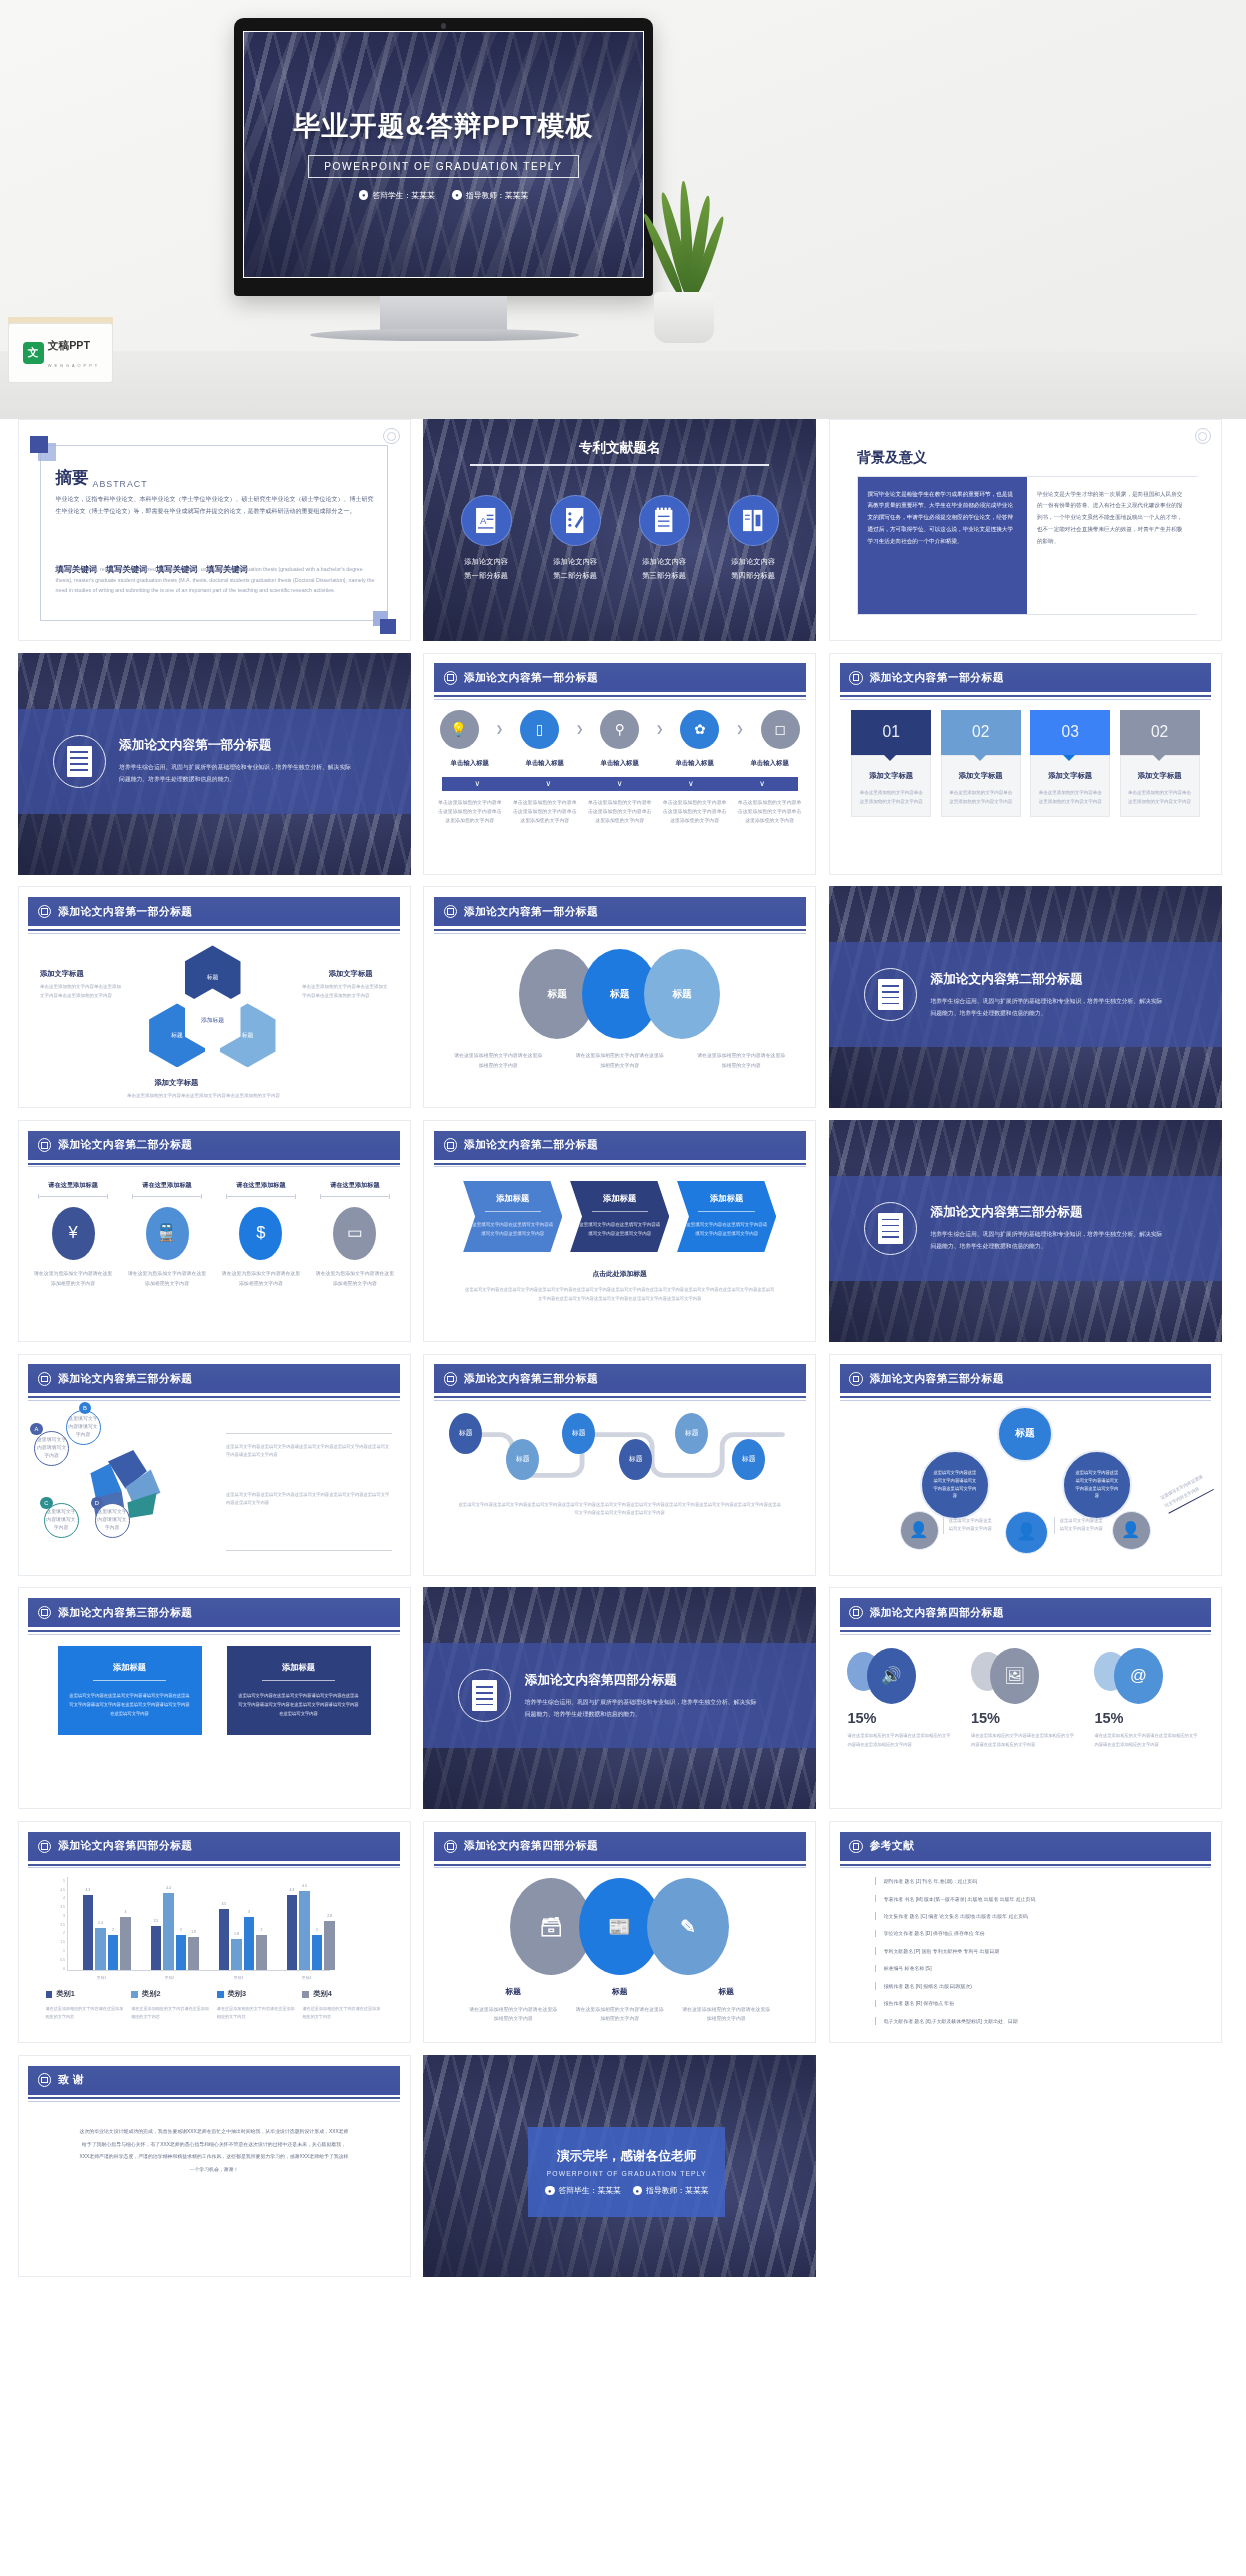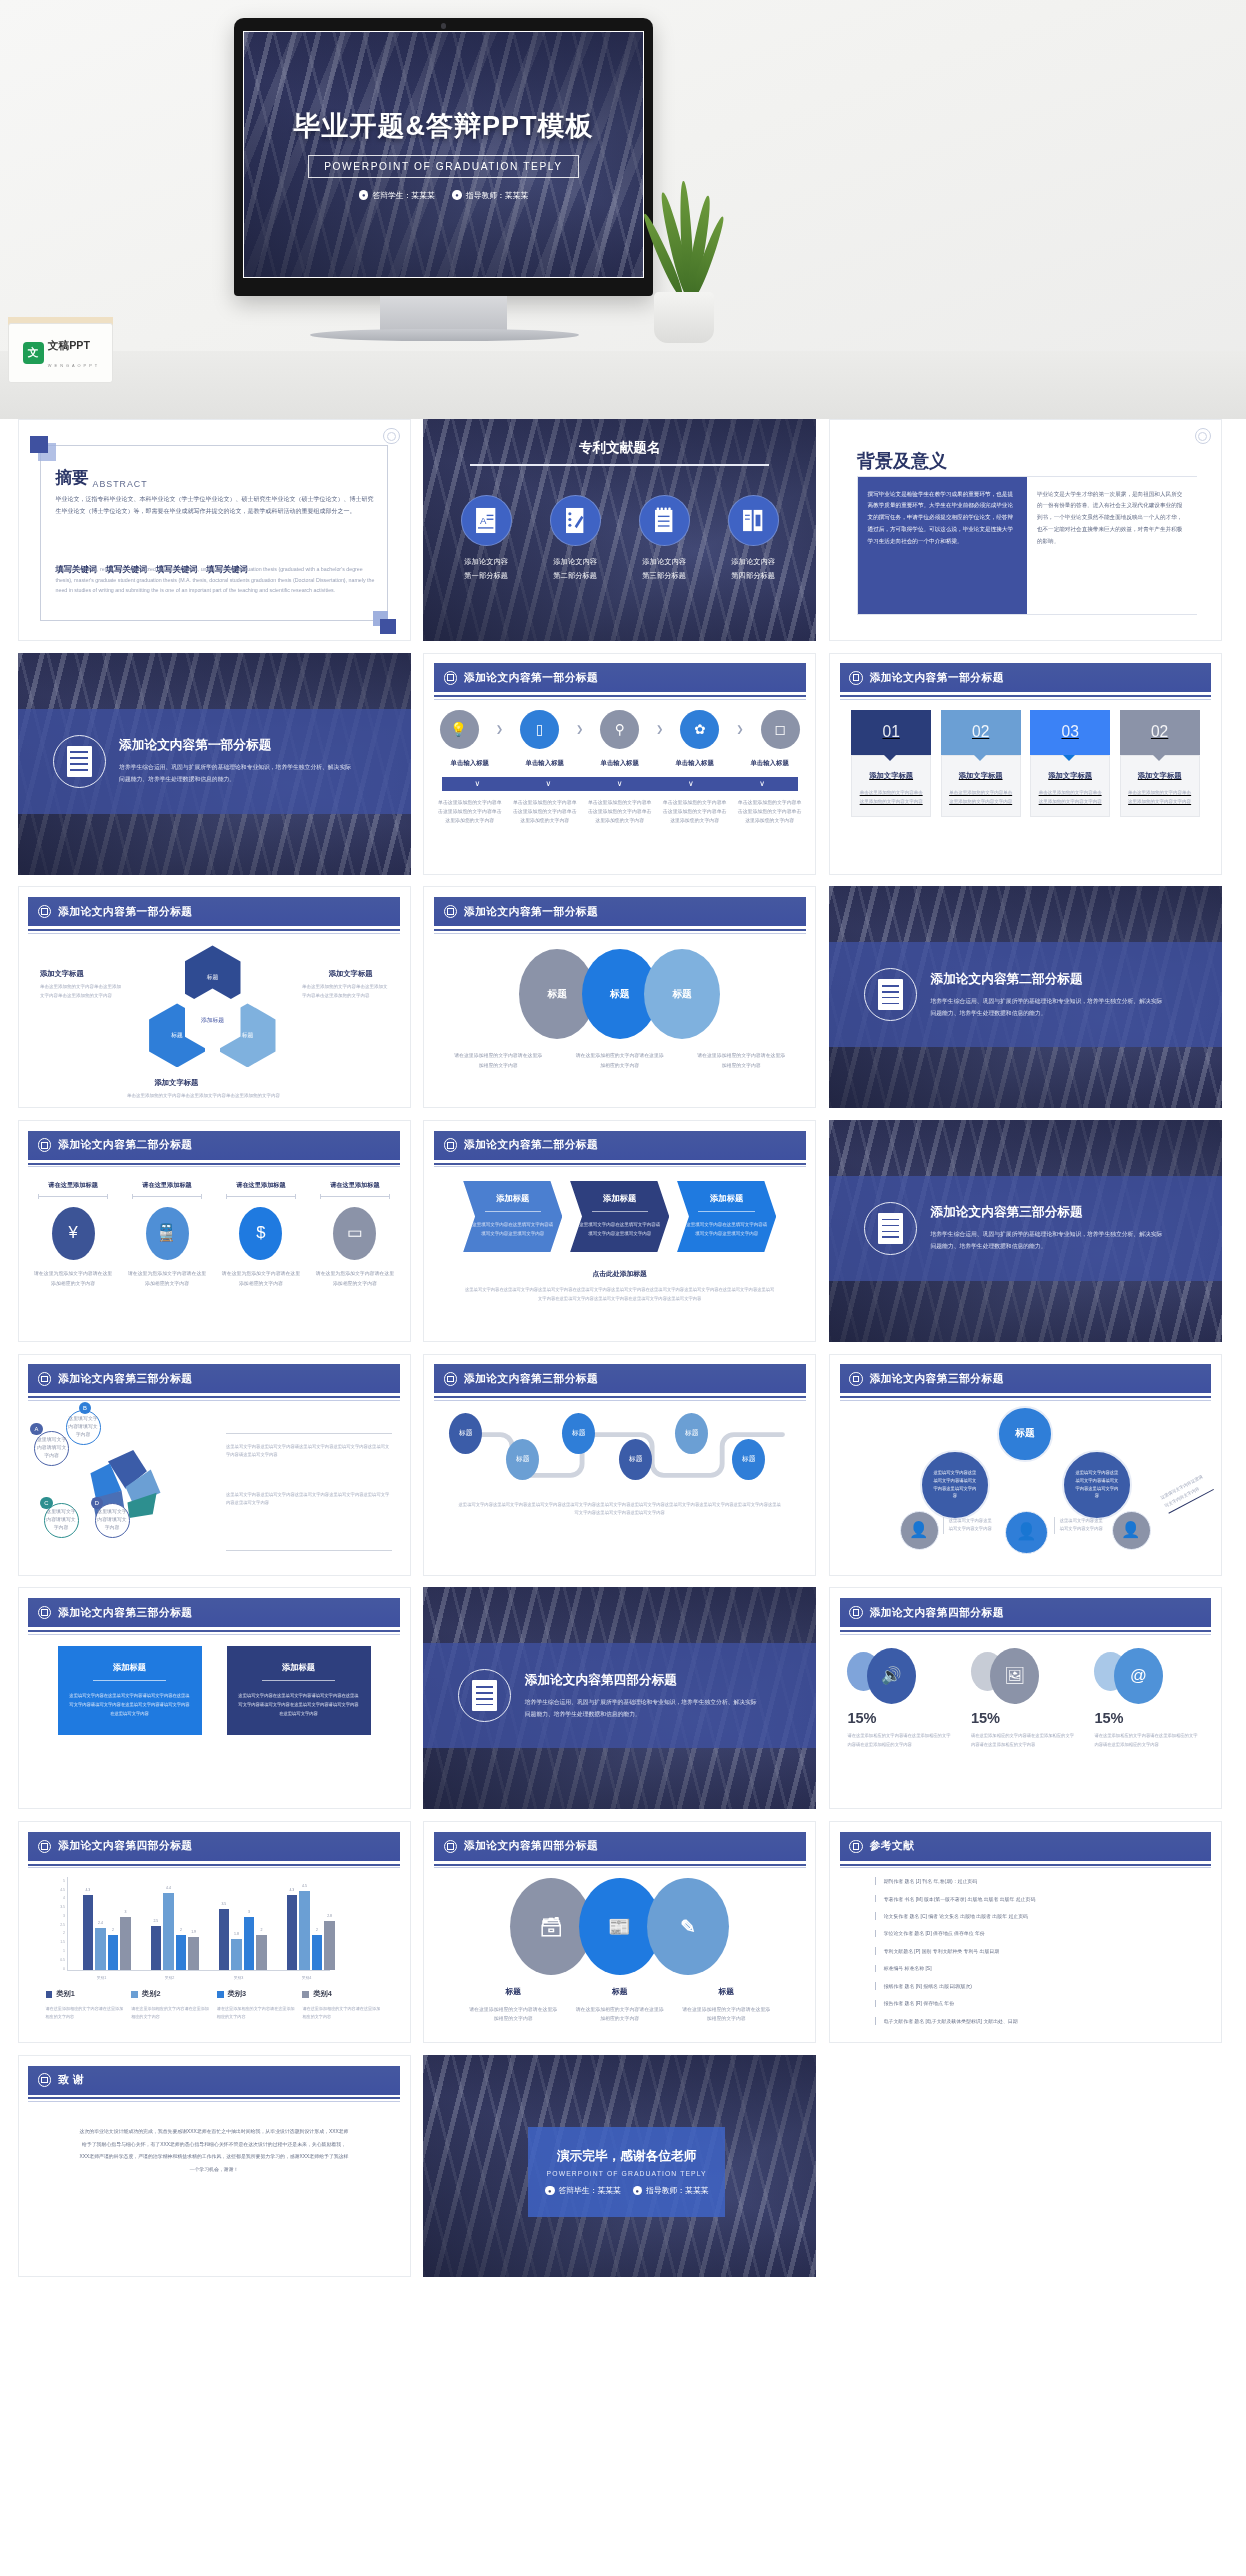--- a/index.html
+++ b/index.html
@@ -110,21 +110,21 @@
   .mc-title { position:absolute; top:19.5px; left:0; right:0; text-align:center;
      color:#fff; font-size:13.6px; font-weight:bold; }
   .mc-rule { position:absolute; top:45px; left:47px; right:47px; height:1.6px; background:#e7eaf5; }
   .mc-items { position:absolute; top:76px; left:25px; right:25px; display:flex; justify-content:space-between; }
   .mc-it { width:76px; text-align:center; }
   .mc-c { width:51px;height:51px;border-radius:50%;background:#3f63c4; margin:0 auto;
      display:flex;align-items:center;justify-content:center;border:1.9px solid rgba(255,255,255,.25); }
   .mc-l { color:#fff; font-size:7.3px; margin-top:8.8px; line-height:1.9; }
 
   
-  .bm-h { position:absolute; left:27px; top:29px; font-size:18px; color:#2a3566; font-weight:bold; }
+  .bm-h { position:absolute; left:27px; top:29px; font-size:14px; color:#2a3566; font-weight:bold; }
   .bm-wrap { position:absolute; left:27px; right:23.4px; top:56px; bottom:25px; display:flex;
      border:1px solid #dfe3ec; }
   .bm-a { flex:1; background:#3f51a0; color:#fff; font-size:5.6px; line-height:2.1; padding:11.7px 9.7px; }
   .bm-b { flex:1; background:#fff; color:#5b6party; padding:11.7px 9.7px; font-size:5.6px; line-height:2.1; color:#5b6580; }
 
   
   .cov-band { position:absolute; left:0; right:0; top:56px; height:105px;
      background:rgba(63,81,160,.78); display:flex; align-items:center; padding-left:35px; gap:13.6px; }
   .cov-ico { width:53px;height:53px;border-radius:50%;border:1.4px solid #e7eaf5;
      display:flex;align-items:center;justify-content:center;flex:none; }
@@ -146,21 +146,21 @@
   .p5row { position:absolute; top:105px; left:13.6px; right:13.6px; display:flex; justify-content:space-between; }
   .p5row > div { width:64px; }
   .p5bar { position:absolute; top:123px; left:17.5px; right:17.5px; height:14.6px;
      background:#3f51a0; display:flex; align-items:center; justify-content:space-around; }
   .p5bar span { color:#fff; font-size:7.8px; }
   .p5caps { position:absolute; top:144px; left:13.6px; right:13.6px; display:flex; justify-content:space-between; }
   .p5caps > div { width:64px; }
 
   
   .nc { position:absolute; top:56px; left:21.4px; right:21.4px; display:flex; gap:9.7px; }
-  .nc > div { flex:1;text-decoration:underline; }
+  .nc > div { flex:1; }
   .nc-top { height:45px; display:flex; align-items:center; justify-content:center;
      color:rgba(255,255,255,.85); font-size:15.6px; position:relative; }
   .nc-top::after { content:""; position:absolute; bottom:-6.8px; left:50%; margin-left:-6.8px;
      border-left:6.8px solid transparent; border-right:6.8px solid transparent; border-top:6.8px solid currentColor; }
   .nc-body { background:#f4f5f7; border:1px solid #e6e8ec; padding:15.6px 6.8px 9.7px; }
   .nc-body b { display:block; font-size:7.3px; color:#2a3566; text-align:center; }
   .nc-body p { font-size:4.5px; color:#9aa2b7; line-height:2.0; text-align:center; margin-top:6.8px; }
 
   
   .hexw { position:absolute; top:58px; left:117px; width:156px; height:146px; }

